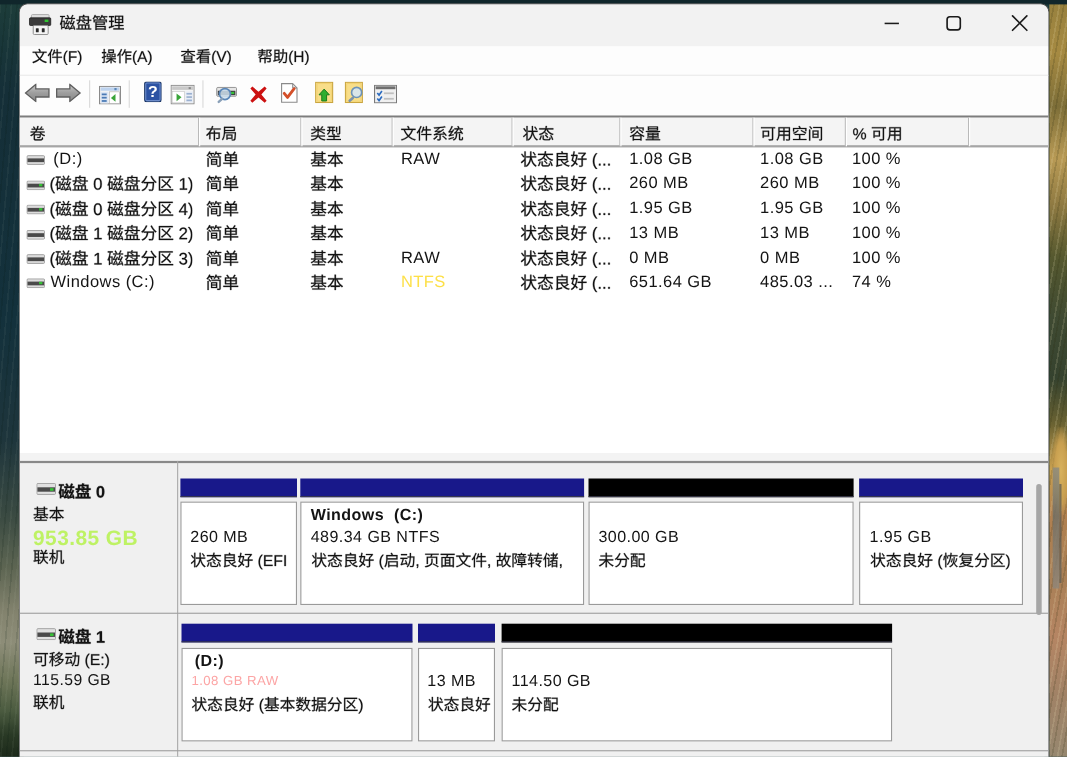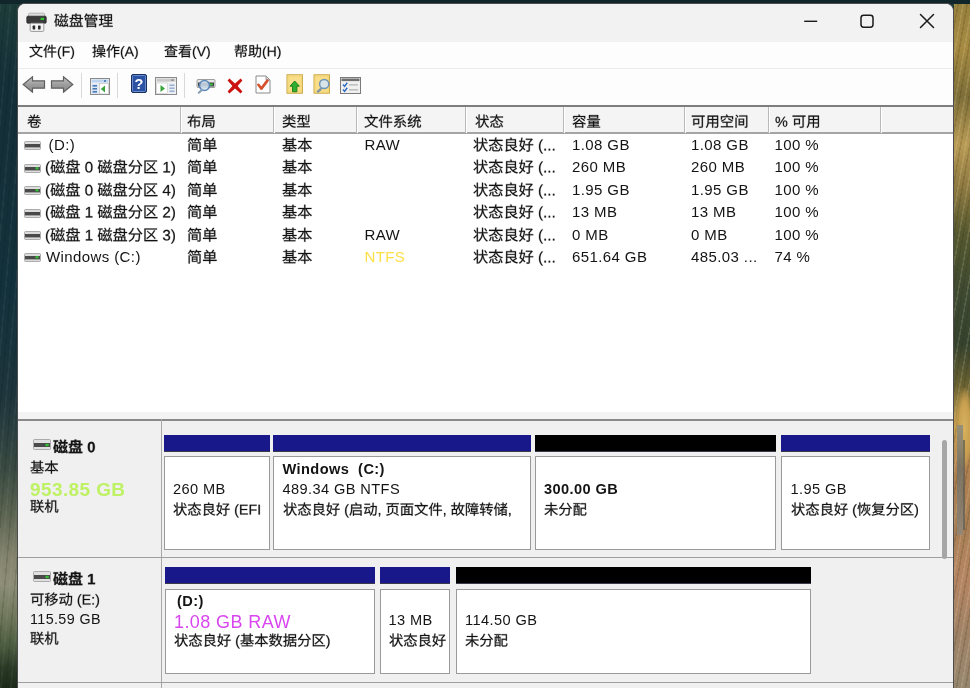--- a/index.html
+++ b/index.html
@@ -516,21 +516,21 @@
     <use href="#g65" x="8167"></use>
     <use href="#g4" x="9167"></use>
     <use href="#g5" x="10167"></use>
     <use href="#g63" x="11167"></use>
     <use href="#g66" x="11722"></use>
     <use href="#g67" x="12722"></use>
     <use href="#g68" x="13722"></use>
     <use href="#g69" x="14722"></use>
     <use href="#g63" x="15722"></use>
   </svg>
-<div class="lat" style="left:544.0px;top:482.29px;font-size:14.6px;font-weight:bold;color:#141414;letter-spacing:0.40px">300.00 GB</div>
+<div class="lat" style="left:544.0px;top:482.29px;font-size:14.6px;font-weight:normal;color:#141414;letter-spacing:0.40px">300.00 GB</div>
 <svg class="t " style="left:544.0px;top:501.4px;width:42.90px;height:17.16px" viewBox="0 -950 3000 1200" fill="#141414" stroke="#141414" stroke-width="16">
     <use href="#g70" x="0"></use>
     <use href="#g42" x="1000"></use>
     <use href="#g71" x="2000"></use>
   </svg>
 <div class="lat" style="left:790.5px;top:482.29px;font-size:14.6px;font-weight:normal;color:#141414;letter-spacing:0.40px">1.95 GB</div>
 <svg class="t " style="left:790.5px;top:501.4px;width:127.90px;height:17.16px" viewBox="0 -950 8944 1200" fill="#141414" stroke="#141414" stroke-width="16">
     <use href="#g25" x="0"></use>
     <use href="#g26" x="1000"></use>
     <use href="#g38" x="2000"></use>
@@ -542,21 +542,21 @@
     <use href="#g43" x="7611"></use>
     <use href="#g8" x="8611"></use>
   </svg>
 <div class="abs" style="left:164.5px;top:567px;width:210.0px;height:17px;background:#18188a;border-bottom:1px solid #3a3a4a;box-sizing:border-box"></div>
 <div class="abs" style="left:164.5px;top:588.5px;width:210.0px;height:85.5px;background:#fff;border:1px solid #9a9a9a;box-sizing:border-box"></div>
 <div class="abs" style="left:379.5px;top:567px;width:70.5px;height:17px;background:#18188a;border-bottom:1px solid #3a3a4a;box-sizing:border-box"></div>
 <div class="abs" style="left:379.5px;top:588.5px;width:70.5px;height:85.5px;background:#fff;border:1px solid #9a9a9a;box-sizing:border-box"></div>
 <div class="abs" style="left:455.5px;top:567px;width:355.0px;height:17px;background:#000;border-bottom:1px solid #3a3a4a;box-sizing:border-box"></div>
 <div class="abs" style="left:455.5px;top:588.5px;width:355.0px;height:85.5px;background:#fff;border:1px solid #9a9a9a;box-sizing:border-box"></div>
 <div class="lat" style="left:177.0px;top:593.79px;font-size:14.6px;font-weight:bold;color:#141414;letter-spacing:0.40px">(D:)</div>
-<div class="lat" style="left:174.0px;top:613.29px;font-size:18px;font-weight:normal;color:#d946ef;letter-spacing:0.40px">1.08 GB RAW</div>
+<div class="lat" style="left:174.0px;top:613.29px;font-size:12px;font-weight:normal;color:#fca5a5;letter-spacing:0.40px">1.08 GB RAW</div>
 <svg class="t " style="left:174.0px;top:632.4px;width:156.50px;height:17.16px" viewBox="0 -950 10944 1200" fill="#141414" stroke="#141414" stroke-width="16">
     <use href="#g25" x="0"></use>
     <use href="#g26" x="1000"></use>
     <use href="#g38" x="2000"></use>
     <use href="#g39" x="3000"></use>
     <use href="#g6" x="4278"></use>
     <use href="#g36" x="4611"></use>
     <use href="#g37" x="5611"></use>
     <use href="#g74" x="6611"></use>
     <use href="#g75" x="7611"></use>

